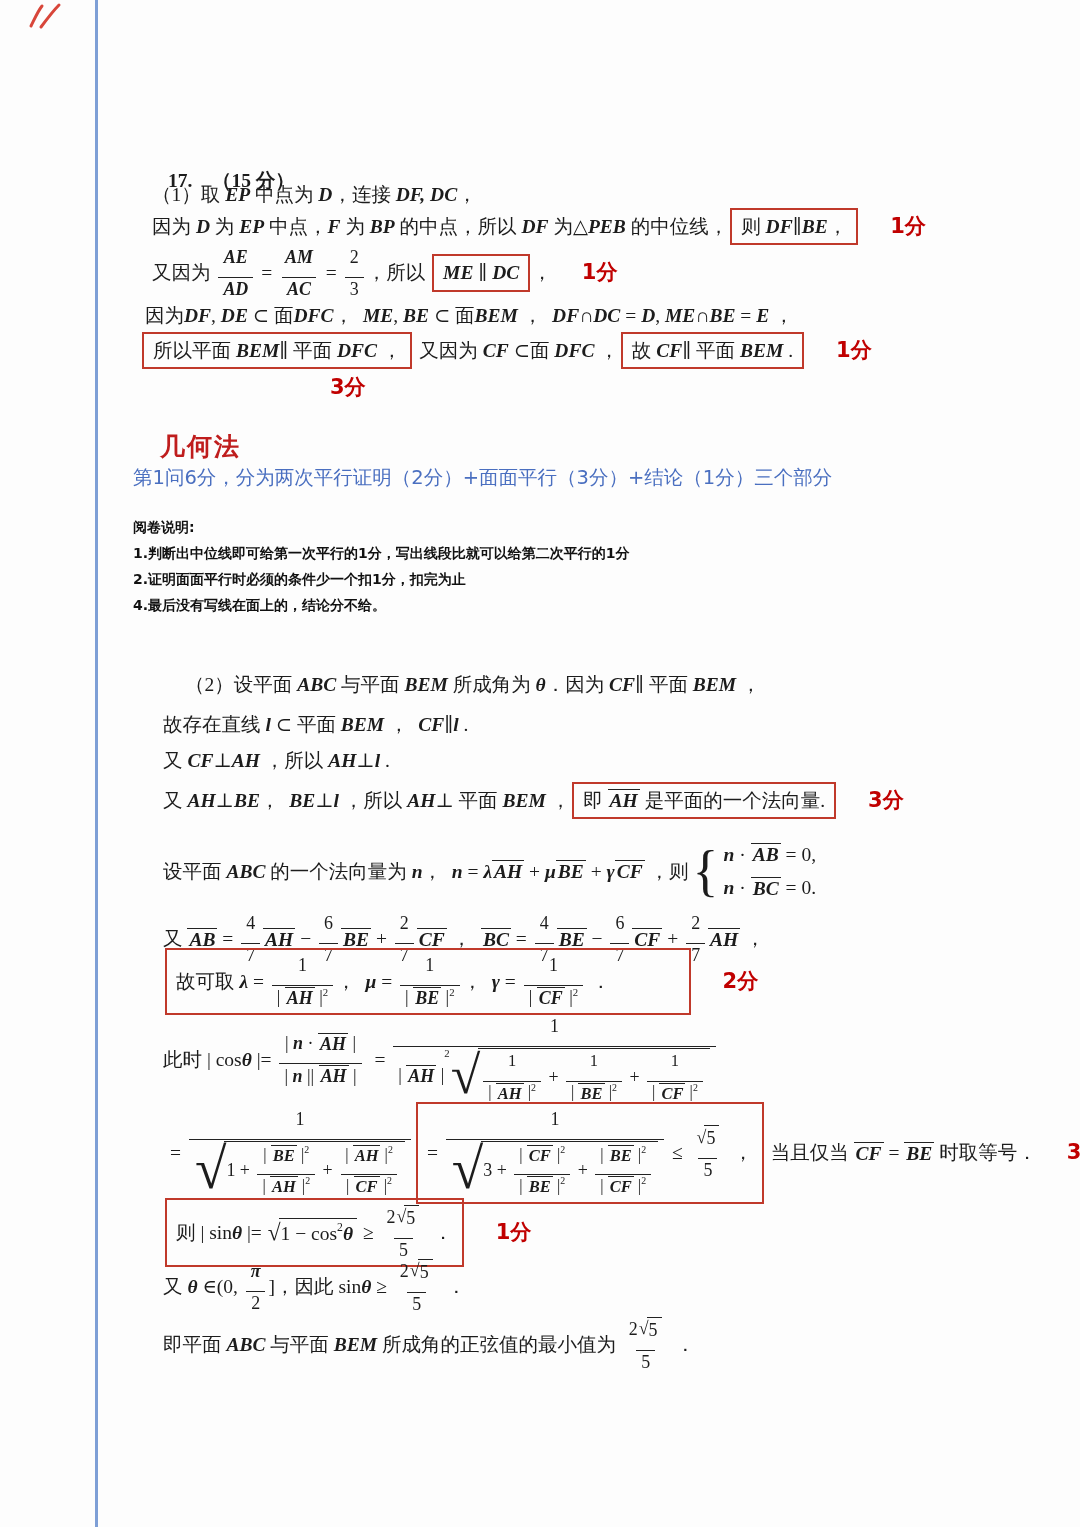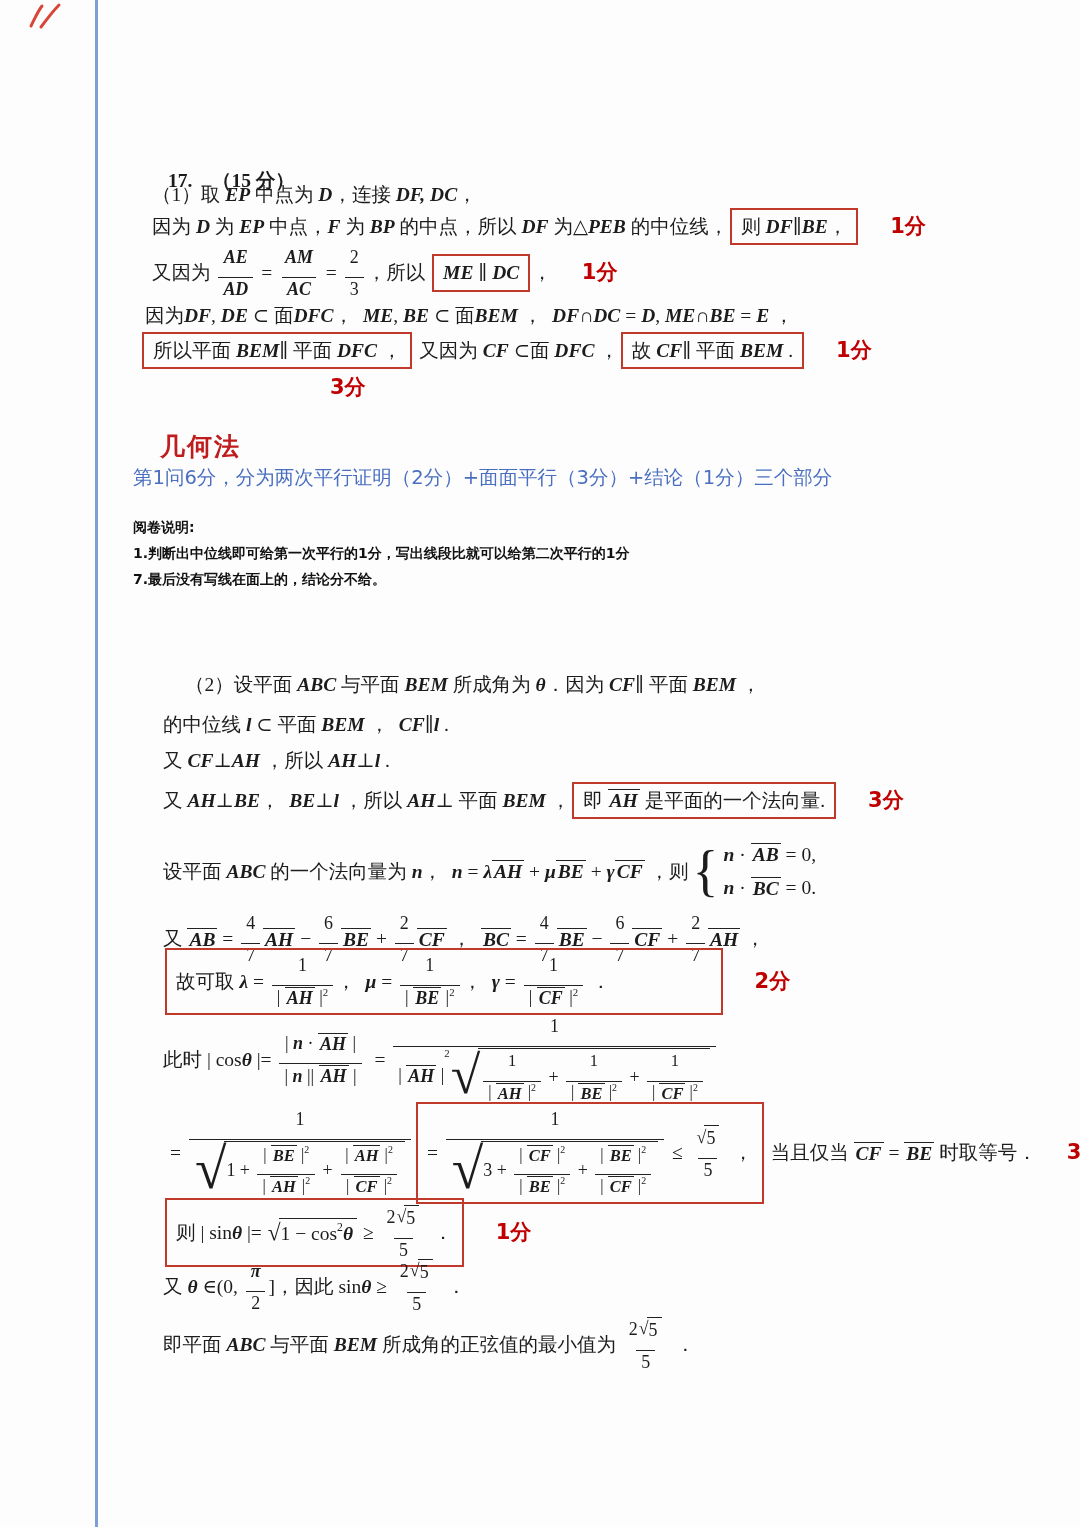--- a/index.html
+++ b/index.html
@@ -30,21 +30,21 @@
   .sys>.brace{font-size:54px;font-weight:300;line-height:0.9;margin-right:5px;transform:scaleY(1.05);}
   .sys>.eqs{display:inline-flex;flex-direction:column;gap:8px;}
   .sys .eqrow{display:inline-flex;align-items:center;}
   .heading{position:absolute;color:#bf1d1d;font-weight:bold;font-size:25px;letter-spacing:2px;
            font-family:"Liberation Serif",serif;margin-top:28px;}
   .bluenote{position:absolute;color:#4a6fc0;font-size:19.5px;
             font-family:"DejaVu Sans","Liberation Sans",sans-serif;}
   .notes{position:absolute;font-family:"DejaVu Sans","Liberation Sans",sans-serif;
          font-weight:bold;font-size:14px;color:#111;}
   .notes div{line-height:26px;}
-  .line-lam .rbox{padding-right:110px;text-align:center;}
+  .line-lam .rbox{padding-right:78px;text-align:center;}
   .blue-rule{position:absolute;left:95px;top:0;width:3px;height:1527px;background:#7e9fd6;}
   .pen{position:absolute;left:26px;top:2px;}
 </style>
 </head>
 <body>
 
 <div class="page">
 
   <div class="blue-rule"></div>
   <svg class="pen" width="48" height="30" viewBox="0 0 48 30">
@@ -61,25 +61,26 @@
   <div class="line" style="left:140px;top:332px;"><span class="rbox"><span class="t">所以平面 </span><span class="v">BEM</span><span class="t">∥ 平面 </span><span class="v">DFC</span><span class="t"> ，</span></span><span class="t"> 又因为 </span><span class="v">CF</span><span class="t"> ⊂面 </span><span class="v">DFC</span><span class="t"> ，</span><span class="rbox"><span class="t">故 </span><span class="v">CF</span><span class="t">∥ 平面 </span><span class="v">BEM</span><span class="t"> .</span></span><span class="score">1分</span></div>
   <div class="line" style="left:300px;top:374px;"><span class="score">3分</span></div>
 
   <div class="heading" style="left:160px;top:402px;">几何法</div>
 
   <div class="bluenote" style="left:133px;top:464px;">第1问6分，分为两次平行证明（2分）+面面平行（3分）+结论（1分）三个部分</div>
 
   <div class="notes" style="left:133px;top:514px;">
     <div>阅卷说明:</div>
     <div>1.判断出中位线即可给第一次平行的1分，写出线段比就可以给第二次平行的1分</div>
-    <div>7.最后没有写线在面上的，结论分不给。</div>
+    <div>2.证明面面平行时必须的条件少一个扣1分，扣完为止</div>
+    <div>4.最后没有写线在面上的，结论分不给。</div>
   </div>
 
   <div class="line" style="left:185px;top:672px;"><span class="t">（2）设平面 </span><span class="v">ABC</span><span class="t"> 与平面 </span><span class="v">BEM</span><span class="t"> 所成角为 </span><span class="v">θ</span><span class="t">．因为 </span><span class="v">CF</span><span class="t">∥ 平面 </span><span class="v">BEM</span><span class="t"> ，</span></div>
-  <div class="line" style="left:163px;top:712px;"><span class="t">的中位线 </span><span class="v">l</span><span class="t"> ⊂ 平面 </span><span class="v">BEM</span><span class="t"> ，  </span><span class="v">CF</span><span class="t">∥</span><span class="v">l</span><span class="t"> .</span></div>
+  <div class="line" style="left:163px;top:712px;"><span class="t">故存在直线 </span><span class="v">l</span><span class="t"> ⊂ 平面 </span><span class="v">BEM</span><span class="t"> ，  </span><span class="v">CF</span><span class="t">∥</span><span class="v">l</span><span class="t"> .</span></div>
   <div class="line" style="left:163px;top:748px;"><span class="t">又 </span><span class="v">CF</span><span class="t">⊥</span><span class="v">AH</span><span class="t"> ，所以 </span><span class="v">AH</span><span class="t">⊥</span><span class="v">l</span><span class="t"> .</span></div>
   <div class="line" style="left:163px;top:782px;"><span class="t">又 </span><span class="v">AH</span><span class="t">⊥</span><span class="v">BE</span><span class="t">，  </span><span class="v">BE</span><span class="t">⊥</span><span class="v">l</span><span class="t"> ，所以 </span><span class="v">AH</span><span class="t">⊥ 平面 </span><span class="v">BEM</span><span class="t"> ，</span><span class="rbox"><span class="t">即 </span><span class="vec">AH</span><span class="t"> 是平面的一个法向量.</span></span><span class="score">3分</span></div>
   <div class="line" style="left:163px;top:842px;"><span class="t">设平面 </span><span class="v">ABC</span><span class="t"> 的一个法向量为 </span><span class="bv">n</span><span class="t">，  </span><span class="bv">n</span><span class="t"> = </span><span class="v">λ</span><span class="vec">AH</span><span class="t"> + </span><span class="v">μ</span><span class="vec">BE</span><span class="t"> + </span><span class="v">γ</span><span class="vec">CF</span><span class="t"> ，则</span><span class="sys"><span class="brace">{</span><span class="eqs"><span class="eqrow"><span class="bv">n</span><span class="t"> · </span><span class="vec">AB</span><span class="t"> = 0,</span></span><span class="eqrow"><span class="bv">n</span><span class="t"> · </span><span class="vec">BC</span><span class="t"> = 0.</span></span></span></span></div>
   <div class="line" style="left:163px;top:912px;"><span class="t">又 </span><span class="vec">AB</span><span class="t"> = </span><span class="frac"><span class="num"><span class="t">4</span></span><span class="den"><span class="t">7</span></span></span><span class="vec">AH</span><span class="t"> − </span><span class="frac"><span class="num"><span class="t">6</span></span><span class="den"><span class="t">7</span></span></span><span class="vec">BE</span><span class="t"> + </span><span class="frac"><span class="num"><span class="t">2</span></span><span class="den"><span class="t">7</span></span></span><span class="vec">CF</span><span class="t"> ，  </span><span class="vec">BC</span><span class="t"> = </span><span class="frac"><span class="num"><span class="t">4</span></span><span class="den"><span class="t">7</span></span></span><span class="vec">BE</span><span class="t"> − </span><span class="frac"><span class="num"><span class="t">6</span></span><span class="den"><span class="t">7</span></span></span><span class="vec">CF</span><span class="t"> + </span><span class="frac"><span class="num"><span class="t">2</span></span><span class="den"><span class="t">7</span></span></span><span class="vec">AH</span><span class="t"> ，</span></div>
   <div class="line line-lam" style="left:163px;top:948px;"><span class="rbox"><span class="t">故可取 </span><span class="v">λ</span><span class="t"> = </span><span class="frac"><span class="num"><span class="t">1</span></span><span class="den"><span class="t">| </span><span class="vec">AH</span><span class="t"> |</span><span class="sup">2</span></span></span><span class="t">，  </span><span class="v">μ</span><span class="t"> = </span><span class="frac"><span class="num"><span class="t">1</span></span><span class="den"><span class="t">| </span><span class="vec">BE</span><span class="t"> |</span><span class="sup">2</span></span></span><span class="t">，  </span><span class="v">γ</span><span class="t"> = </span><span class="frac"><span class="num"><span class="t">1</span></span><span class="den"><span class="t">| </span><span class="vec">CF</span><span class="t"> |</span><span class="sup">2</span></span></span><span class="t"> ．</span></span><span class="score">2分</span></div>
   <div class="line" style="left:163px;top:1015px;"><span class="t">此时 | cos</span><span class="v">θ</span><span class="t"> |= </span><span class="frac"><span class="num"><span class="t">| </span><span class="bv">n</span><span class="t"> · </span><span class="vec">AH</span><span class="t"> |</span></span><span class="den"><span class="t">| </span><span class="bv">n</span><span class="t"> || </span><span class="vec">AH</span><span class="t"> |</span></span></span><span class="t">  = </span><span class="frac"><span class="num"><span class="t">1</span></span><span class="den"><span class="t">| </span><span class="vec">AH</span><span class="t"> |</span><span class="sup">2</span><span class="sqrt"><span class="rad" style="font-size: 3em;">√</span><span class="rd"><span class="frac"><span class="num"><span class="t">1</span></span><span class="den"><span class="t">| </span><span class="vec">AH</span><span class="t"> |</span><span class="sup">2</span></span></span><span class="t"> + </span><span class="frac"><span class="num"><span class="t">1</span></span><span class="den"><span class="t">| </span><span class="vec">BE</span><span class="t"> |</span><span class="sup">2</span></span></span><span class="t"> + </span><span class="frac"><span class="num"><span class="t">1</span></span><span class="den"><span class="t">| </span><span class="vec">CF</span><span class="t"> |</span><span class="sup">2</span></span></span></span></span></span></span></div>
   <div class="line" style="left:170px;top:1102px;"><span class="t">= </span><span class="frac"><span class="num"><span class="t">1</span></span><span class="den"><span class="sqrt"><span class="rad" style="font-size: 3.2em;">√</span><span class="rd"><span class="t">1 + </span><span class="frac"><span class="num"><span class="t">| </span><span class="vec">BE</span><span class="t"> |</span><span class="sup">2</span></span><span class="den"><span class="t">| </span><span class="vec">AH</span><span class="t"> |</span><span class="sup">2</span></span></span><span class="t"> + </span><span class="frac"><span class="num"><span class="t">| </span><span class="vec">AH</span><span class="t"> |</span><span class="sup">2</span></span><span class="den"><span class="t">| </span><span class="vec">CF</span><span class="t"> |</span><span class="sup">2</span></span></span></span></span></span></span><span class="rbox"><span class="t">= </span><span class="frac"><span class="num"><span class="t">1</span></span><span class="den"><span class="sqrt"><span class="rad" style="font-size: 3.2em;">√</span><span class="rd"><span class="t">3 + </span><span class="frac"><span class="num"><span class="t">| </span><span class="vec">CF</span><span class="t"> |</span><span class="sup">2</span></span><span class="den"><span class="t">| </span><span class="vec">BE</span><span class="t"> |</span><span class="sup">2</span></span></span><span class="t"> + </span><span class="frac"><span class="num"><span class="t">| </span><span class="vec">BE</span><span class="t"> |</span><span class="sup">2</span></span><span class="den"><span class="t">| </span><span class="vec">CF</span><span class="t"> |</span><span class="sup">2</span></span></span></span></span></span></span><span class="t"> ≤ </span><span class="frac"><span class="num"><span class="sqrt"><span class="rad" style="font-size: 1em;">√</span><span class="rd"><span class="t">5</span></span></span></span><span class="den"><span class="t">5</span></span></span><span class="t"> ，</span></span><span class="t"> 当且仅当 </span><span class="vec">CF</span><span class="t"> = </span><span class="vec">BE</span><span class="t"> 时取等号．</span><span class="score">3分</span></div>
   <div class="line" style="left:163px;top:1198px;"><span class="rbox"><span class="t">则 | sin</span><span class="v">θ</span><span class="t"> |= </span><span class="sqrt"><span class="rad" style="font-size: 1.2em;">√</span><span class="rd"><span class="t">1 − cos</span><span class="sup">2</span><span class="v">θ</span></span></span><span class="t"> ≥ </span><span class="frac"><span class="num"><span class="t">2</span><span class="sqrt"><span class="rad" style="font-size: 1em;">√</span><span class="rd"><span class="t">5</span></span></span></span><span class="den"><span class="t">5</span></span></span><span class="t"> ．</span></span><span class="score">1分</span></div>
   <div class="line" style="left:163px;top:1258px;"><span class="t">又 </span><span class="v">θ</span><span class="t"> ∈(0, </span><span class="frac"><span class="num"><span class="v">π</span></span><span class="den"><span class="t">2</span></span></span><span class="t">]，因此 sin</span><span class="v">θ</span><span class="t"> ≥ </span><span class="frac"><span class="num"><span class="t">2</span><span class="sqrt"><span class="rad" style="font-size: 1em;">√</span><span class="rd"><span class="t">5</span></span></span></span><span class="den"><span class="t">5</span></span></span><span class="t"> ．</span></div>
   <div class="line" style="left:163px;top:1316px;"><span class="t">即平面 </span><span class="v">ABC</span><span class="t"> 与平面 </span><span class="v">BEM</span><span class="t"> 所成角的正弦值的最小值为 </span><span class="frac"><span class="num"><span class="t">2</span><span class="sqrt"><span class="rad" style="font-size: 1em;">√</span><span class="rd"><span class="t">5</span></span></span></span><span class="den"><span class="t">5</span></span></span><span class="t"> ．</span></div>

